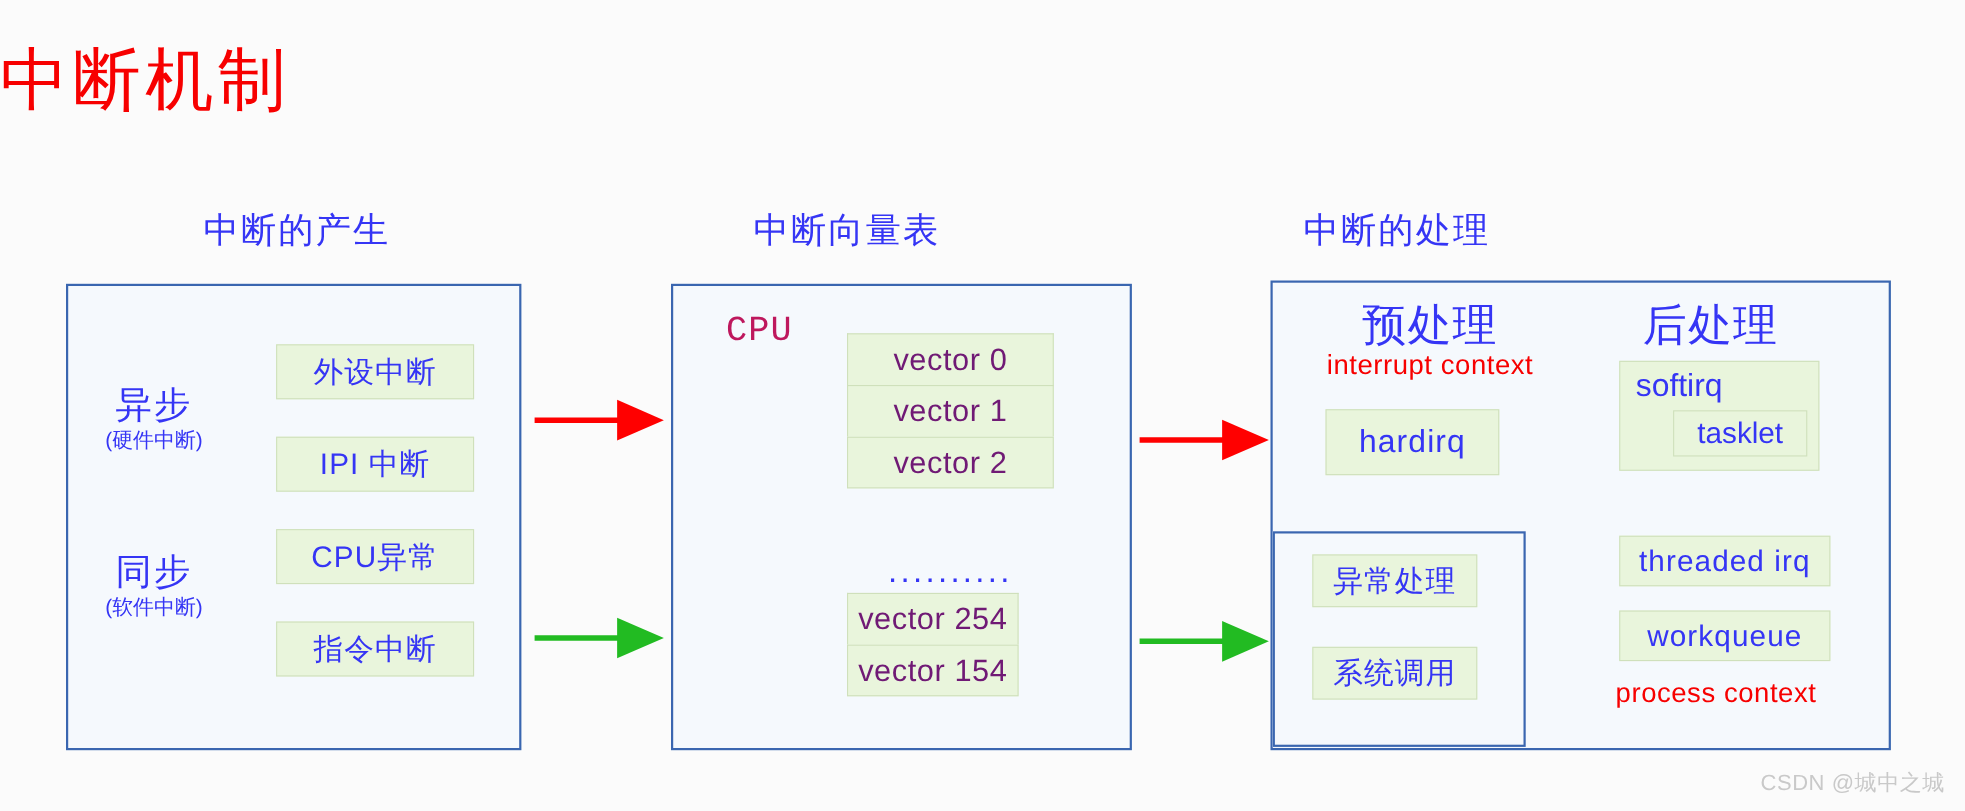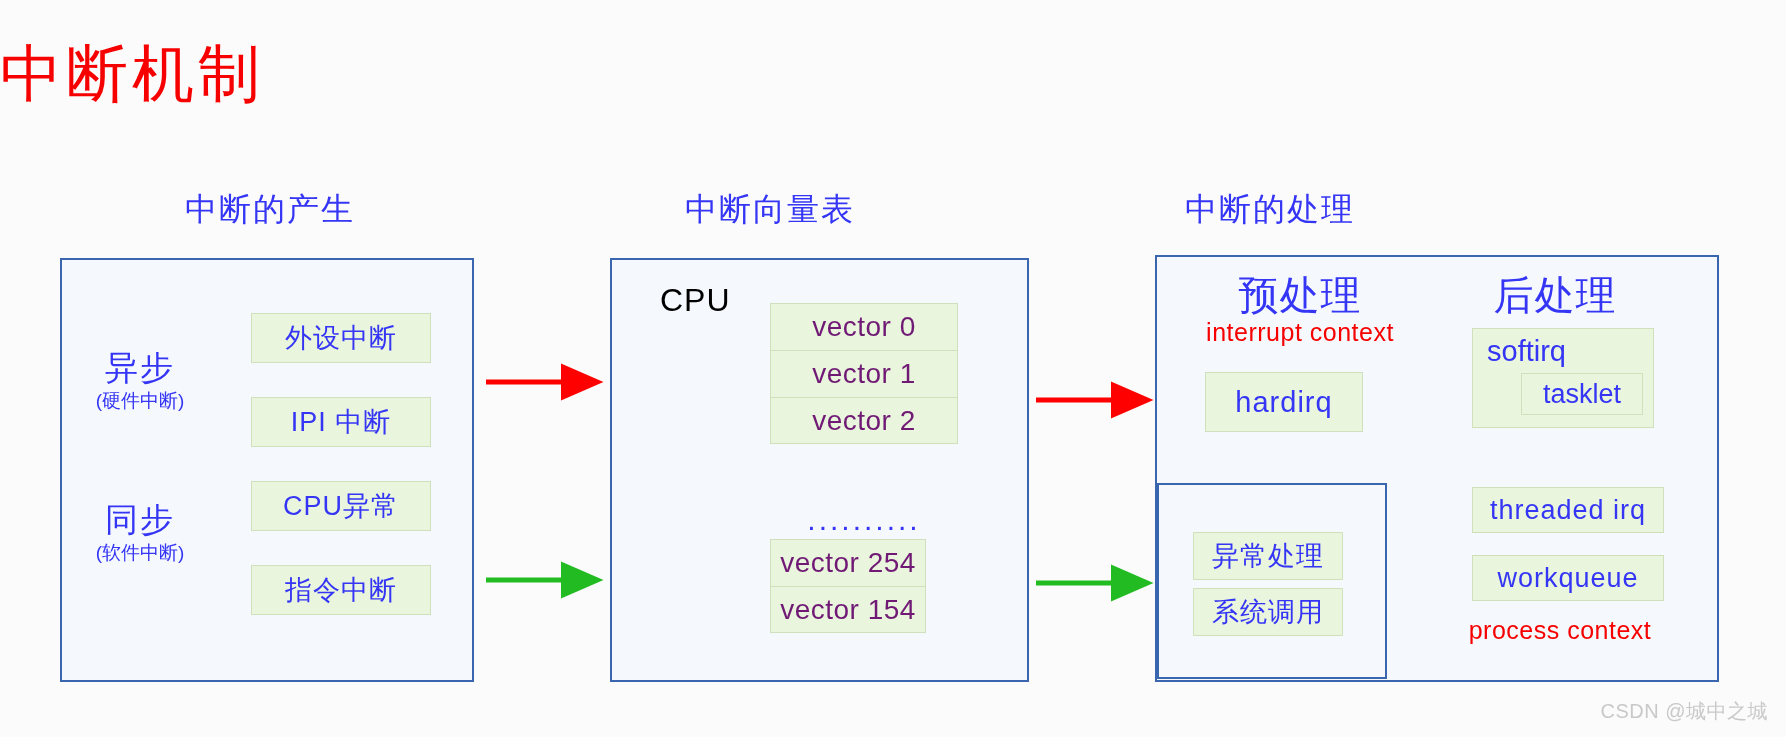--- a/index.html
+++ b/index.html
@@ -108,24 +108,24 @@
     letter-spacing: 0px;
   }
   #label-async { left: 70px; top: 348px; width: 140px; }
   #label-sync  { left: 70px; top: 500px; width: 140px; }
 
   
   #cpu-label {
     position: absolute;
     left: 660px;
     top: 282px;
-    color: #000000;
+    color: #be185d;
     font-size: 32px;
     letter-spacing: 1px;
-    font-family: Liberation Sans, sans-serif;
+    font-family: Liberation Mono, monospace;
   }
   #vector-stack-a {
     position: absolute;
     left: 770px;
     top: 303px;
     width: 188px;
   }
   #vector-stack-b {
     position: absolute;
     left: 770px;
@@ -215,21 +215,21 @@
   #box-threaded { left: 1472px; top: 487px; width: 192px; height: 46px; font-size: 27px; }
   #box-workqueue { left: 1472px; top: 555px; width: 192px; height: 46px; font-size: 27px; }
 
   #inner-panel-sync {
     position: absolute;
     left: 1157px; top: 483px; width: 230px; height: 196px;
     background: #f5f9fd;
     border: 2px solid #3a66b0;
     box-sizing: border-box;
   }
-  #box-exception { left: 1193px; top: 532px; width: 150px; height: 48px; font-size: 27px; }
+  #box-exception { left: 1193px; top: 504px; width: 150px; height: 48px; font-size: 27px; }
   #box-syscall   { left: 1193px; top: 588px; width: 150px; height: 48px; font-size: 27px; }
 
   
   #watermark {
     position: absolute;
     right: 18px;
     bottom: 12px;
     color: #c9c9c9;
     font-size: 20px;
     letter-spacing: 0.5px;

